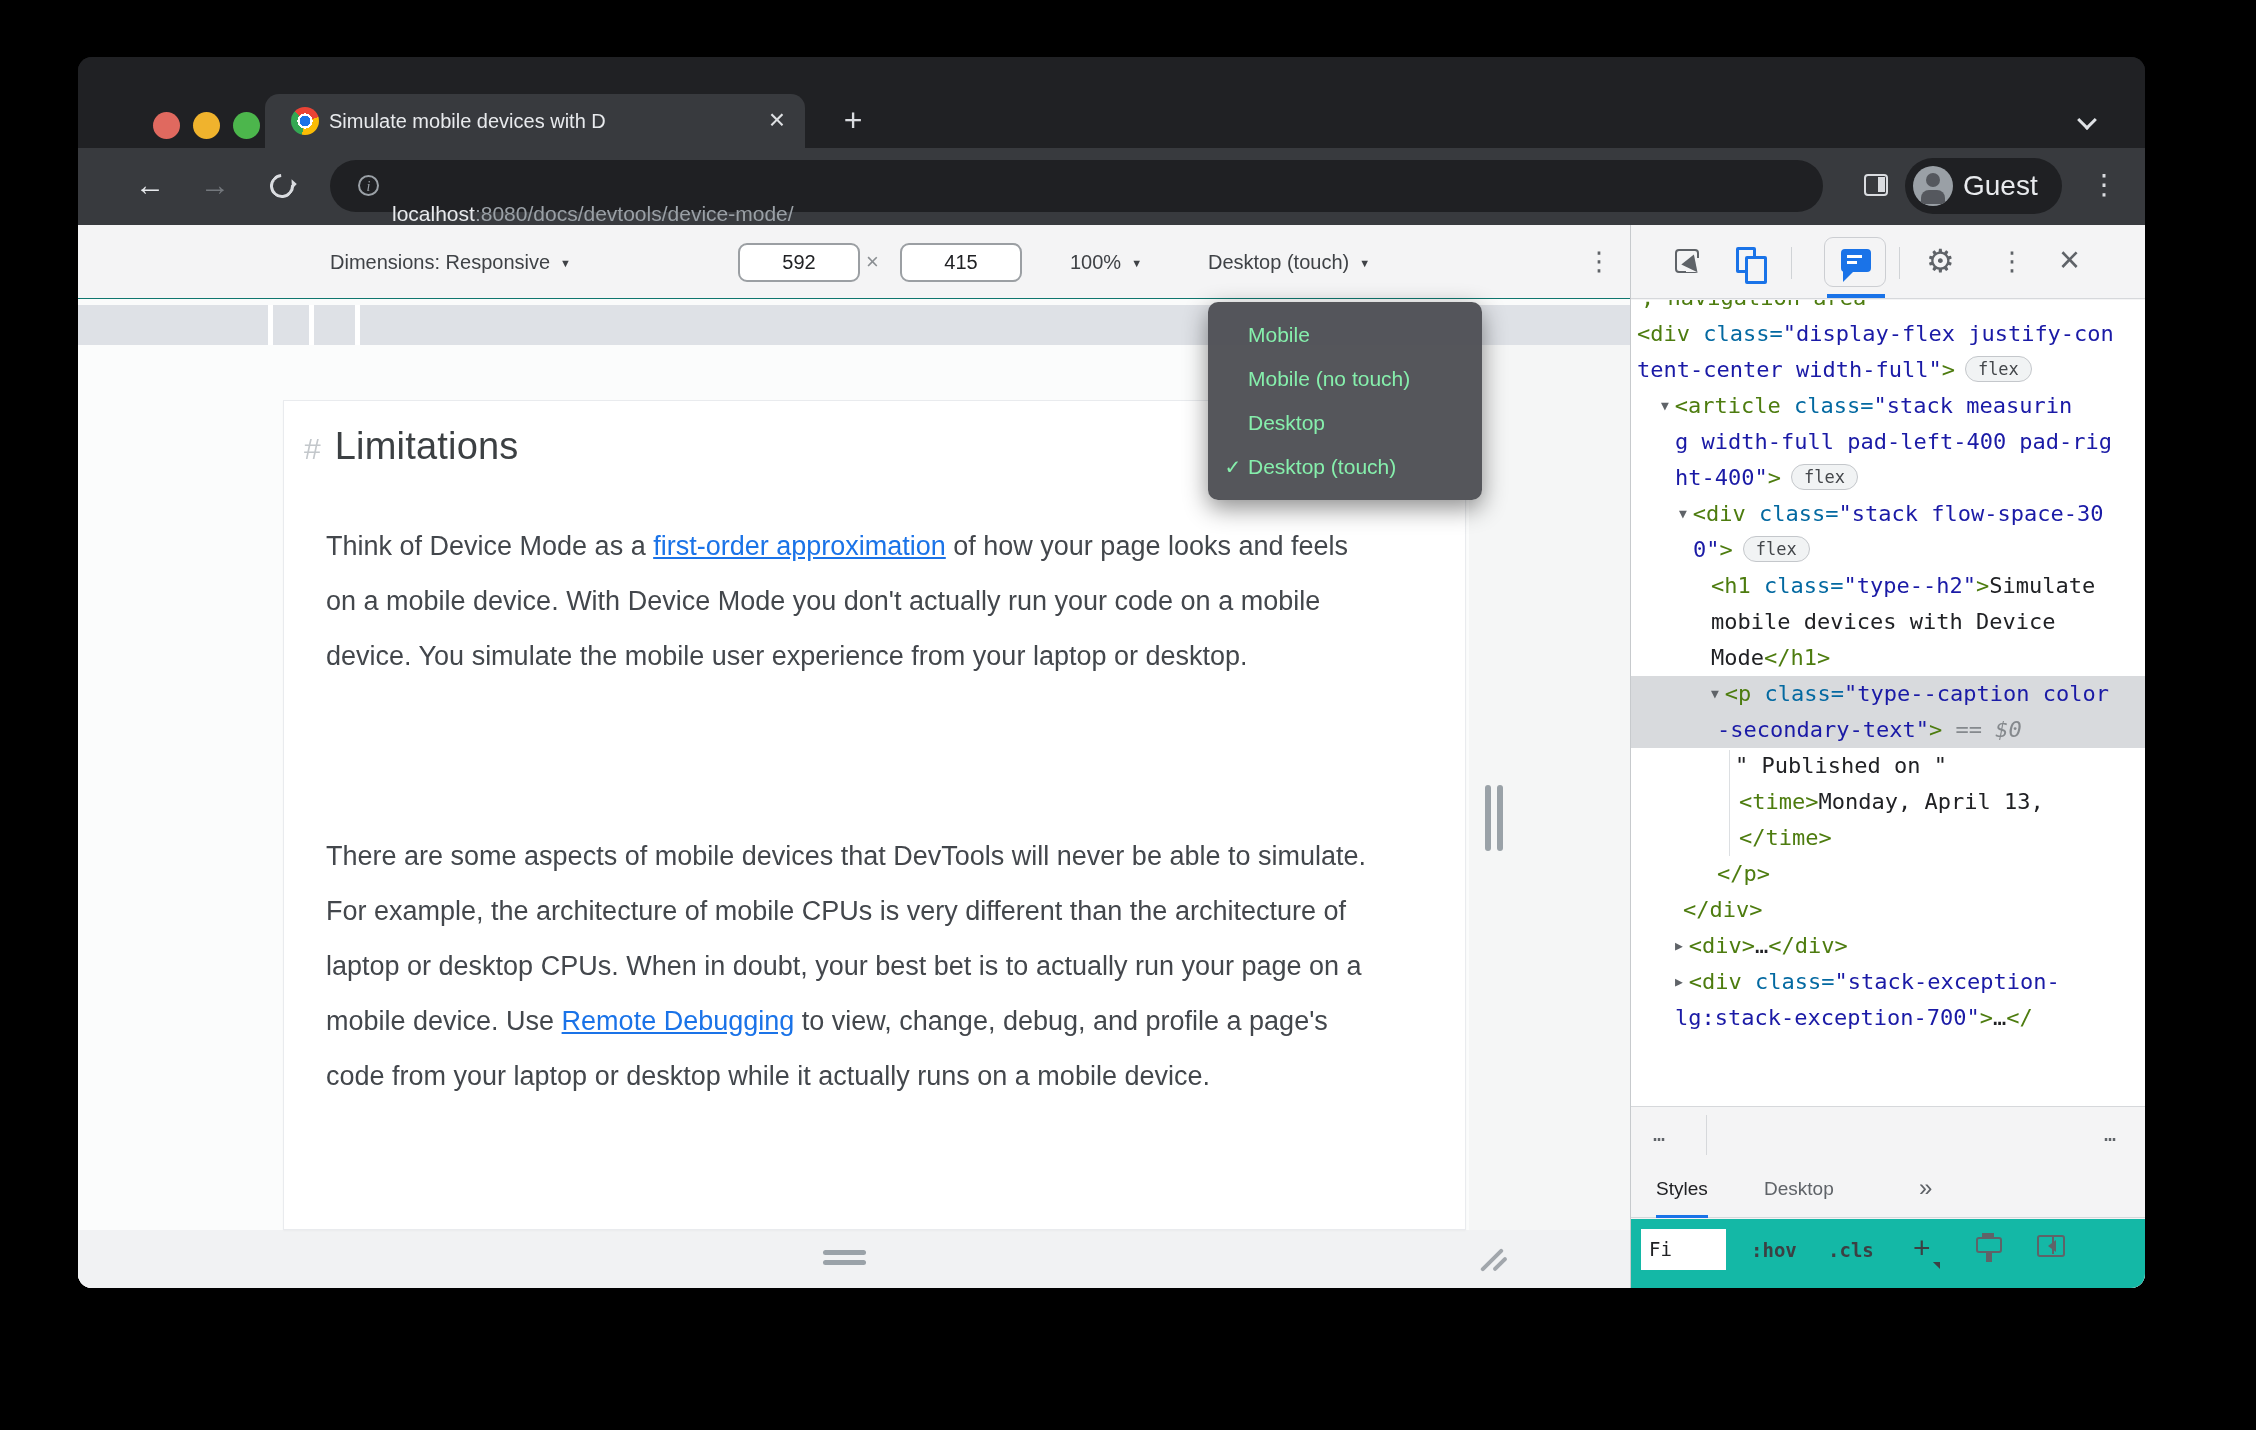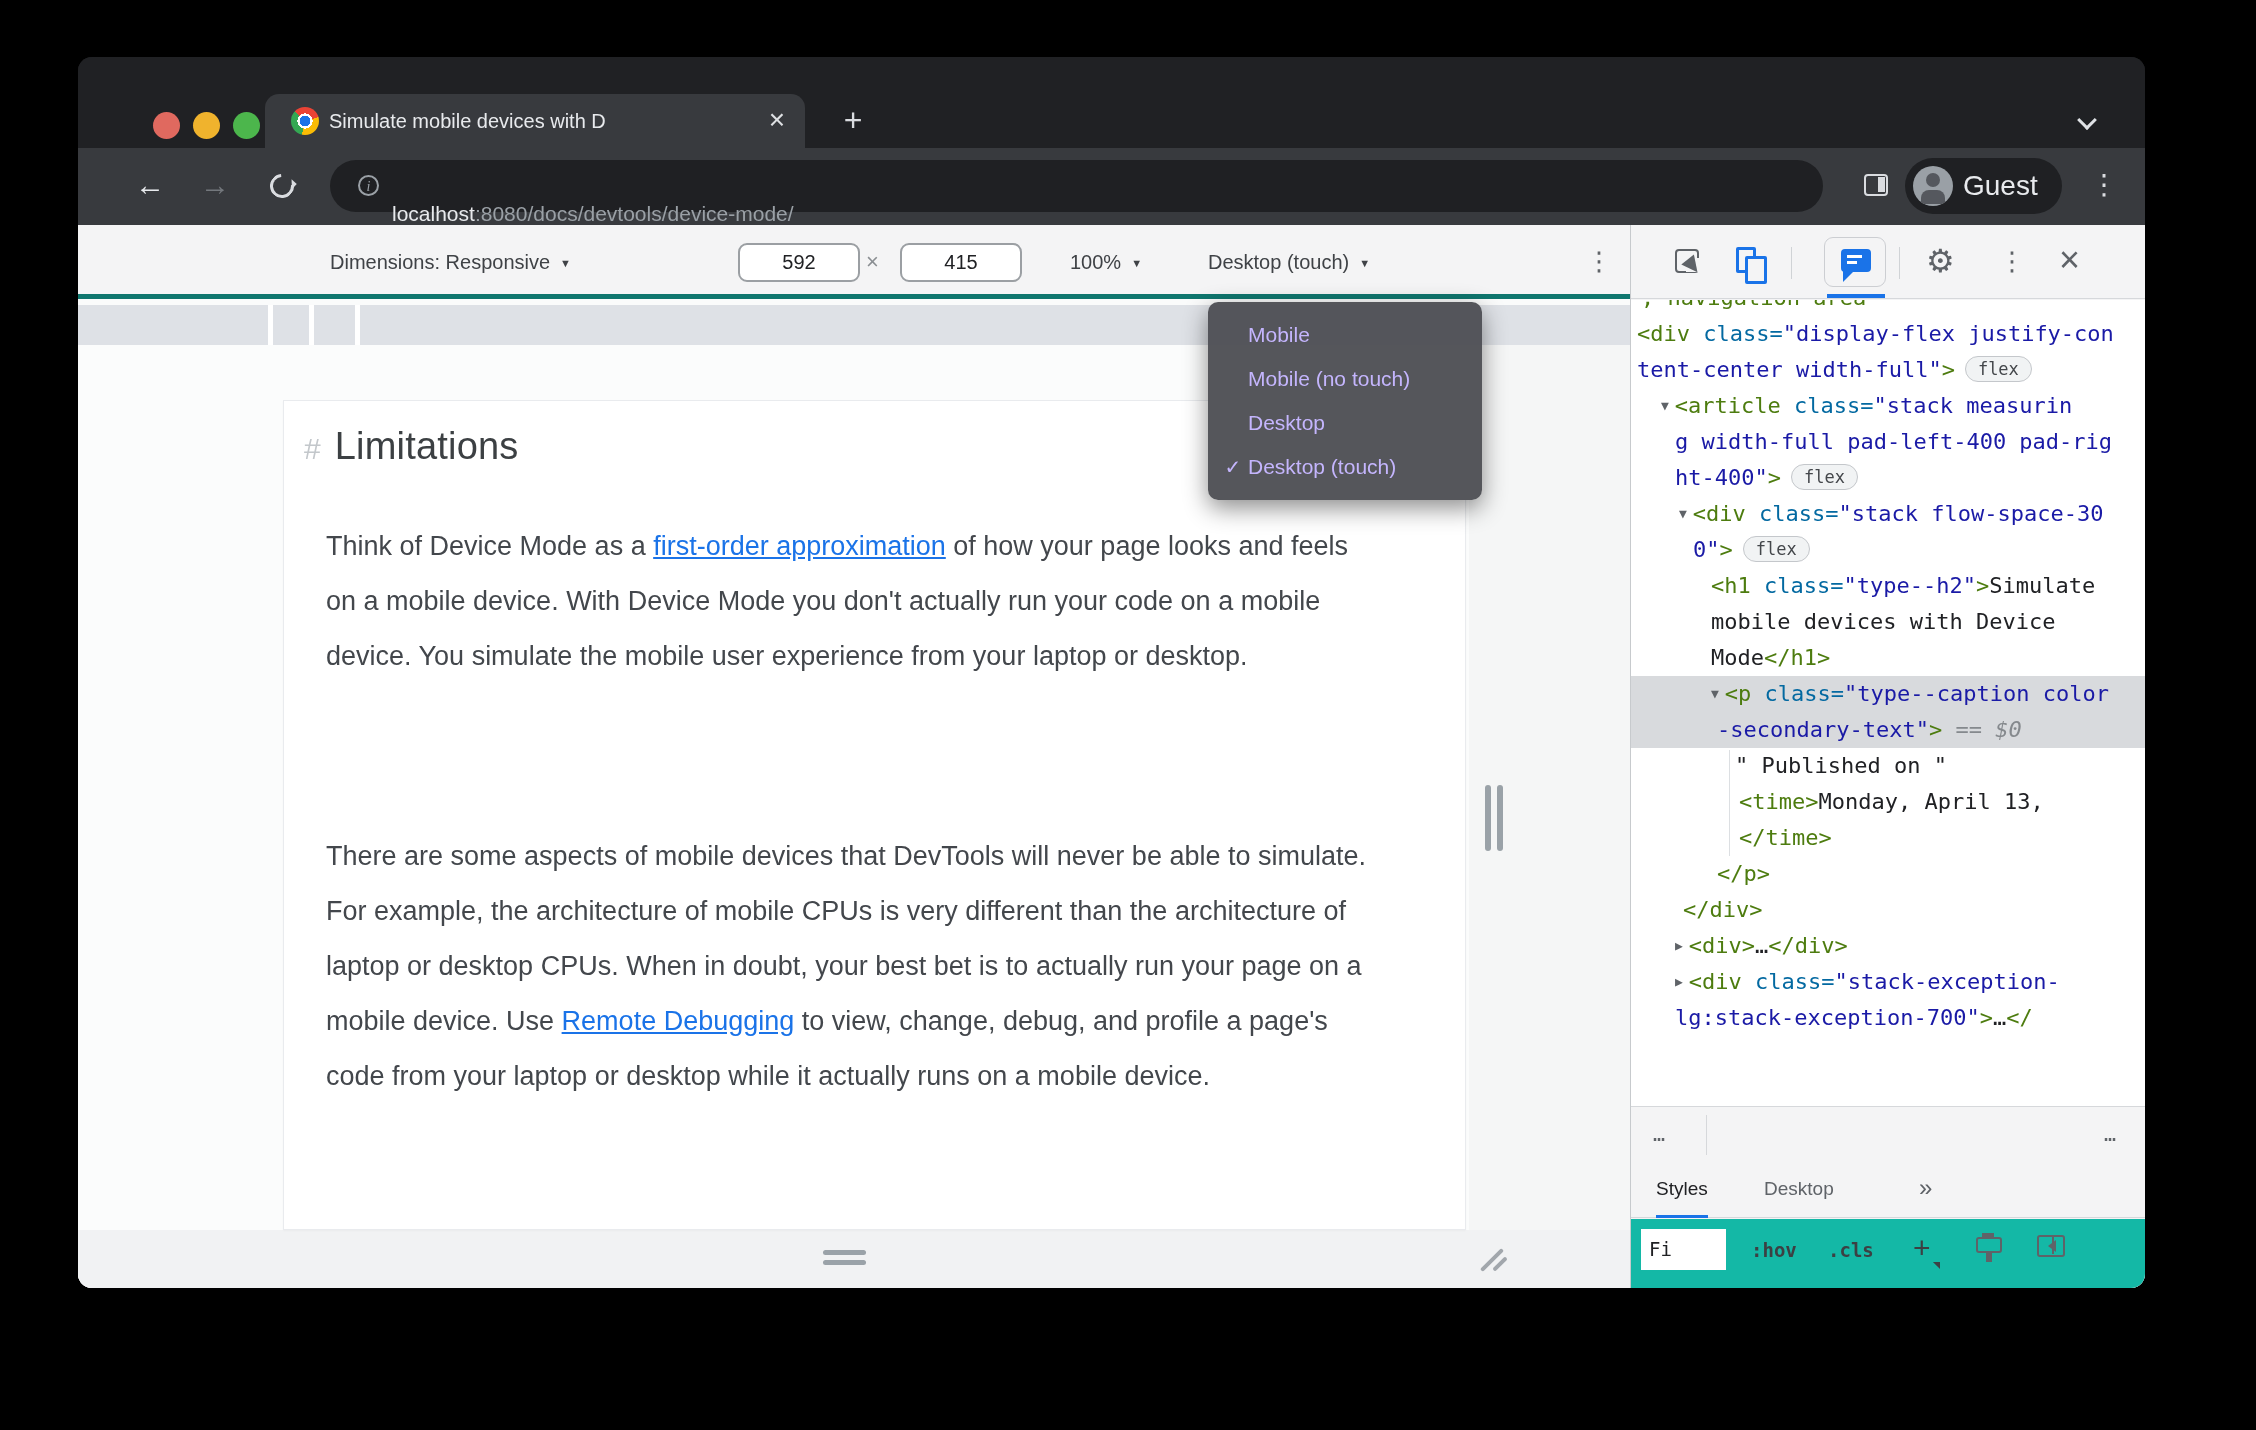--- a/index.html
+++ b/index.html
@@ -52,21 +52,21 @@
   .avatar .head { position:absolute; left:13px; top:7px; width:14px; height:14px; border-radius:50%; background:#55585e; }
   .avatar .body { position:absolute; left:8px; top:24px; width:24px; height:14px; border-radius:8px 8px 0 0; background:#55585e; }
   .guest-label { position:absolute; left:58px; top:0; line-height:56px; color:#e8eaed; font-size:28px; }
   .dots3 { position:absolute; left:2012px; top:0px; height:77px; line-height:74px; color:#dadce0; font-size:28px; }
 
   
   .content { position:absolute; left:0; top:168px; right:0; bottom:0; background:#fff; }
 
   
   .dev-toolbar { position:absolute; left:0; top:0; width:1552px; height:74px; background:#f4f4f5;
-    border-bottom:5px solid #0f766e; color:#3f4246; font-size:20px; }
+    border-bottom:1px solid #0f766e; color:#3f4246; font-size:20px; }
   .dev-toolbar .lbl { position:absolute; top:0; line-height:74px; white-space:nowrap; }
   .caret { font-size:11px; vertical-align:2px; margin-left:10px; color:#3f4246; }
   .dim-input { position:absolute; top:18px; width:122px; height:39px; border:2px solid #9b9fa3;
     border-radius:9px; background:#fff; text-align:center; font-size:20px; color:#202124;
     font-family:"Liberation Sans", sans-serif; }
   .times { position:absolute; left:788px; top:0; line-height:74px; color:#8a8e92; font-size:22px; }
   .tb-dots { position:absolute; left:1508px; top:0; line-height:72px; color:#5f6368; font-size:26px; }
 
   
   .ruler { position:absolute; left:0; top:74px; width:1552px; height:46px; background:#fafbfb; }
@@ -156,21 +156,21 @@
   .sideb-ic { position:absolute; left:406px; top:16px; width:28px; height:22px;
     border:2.5px solid #5f6368; border-radius:3px; }
   .sideb-ic::before { content:""; position:absolute; right:2px; top:0; width:7px; height:17px; border-left:2.5px solid #5f6368; }
   .sideb-ic::after { content:""; position:absolute; left:3px; top:3px;
     border:6px solid transparent; border-right:8px solid #5f6368; }
 
   
   .menu { position:absolute; left:1130px; top:245px; width:274px; height:198px;
     background:rgba(80,81,86,.97); border-radius:10px; box-shadow:0 8px 24px rgba(0,0,0,.45);
     padding-top:11px; z-index:50; }
-  .menu-item { height:44px; line-height:44px; color:#c4b5fd; font-size:21px; white-space:nowrap; }
+  .menu-item { height:44px; line-height:44px; color:#86efac; font-size:21px; white-space:nowrap; }
   .menu-item .check { display:inline-block; width:30px; text-align:center; margin-left:10px; font-size:20px; }
 </style>
 </head>
 <body>
 
 <div class="win">
 
   <div class="tabstrip">
     <div class="light" style="left:75px;background:#e0695f"></div>
     <div class="light" style="left:115px;background:#f0b32d"></div>

